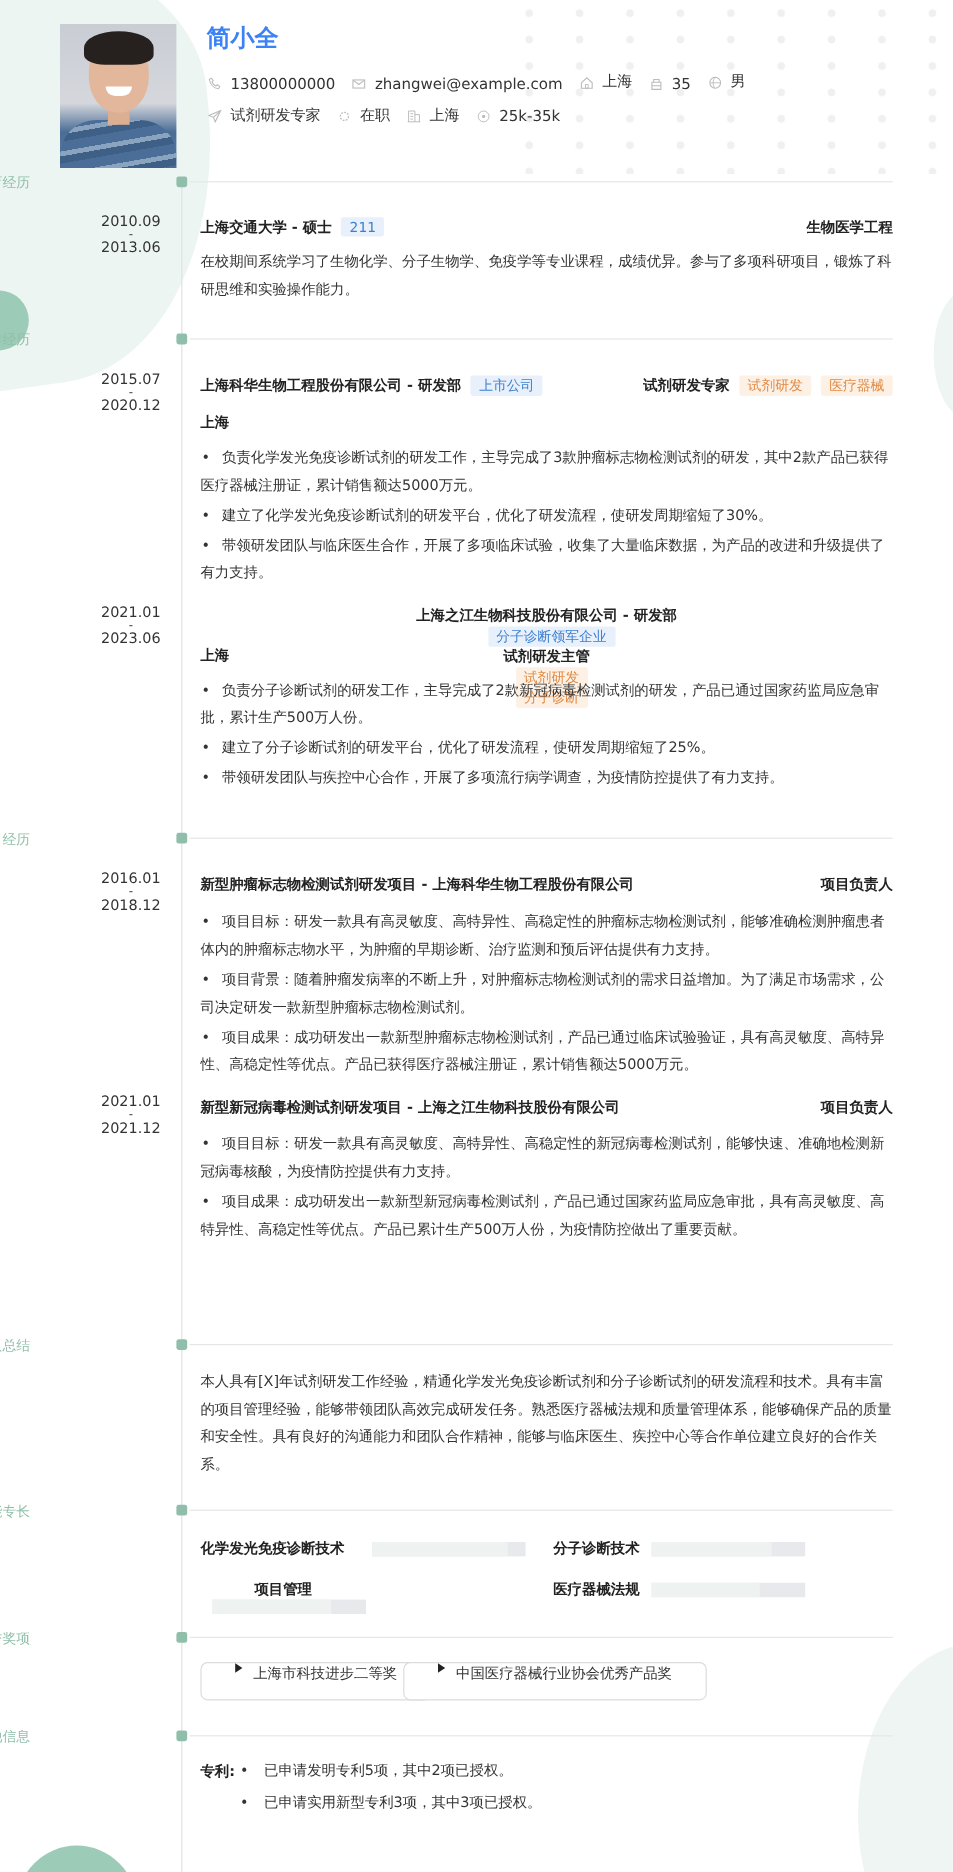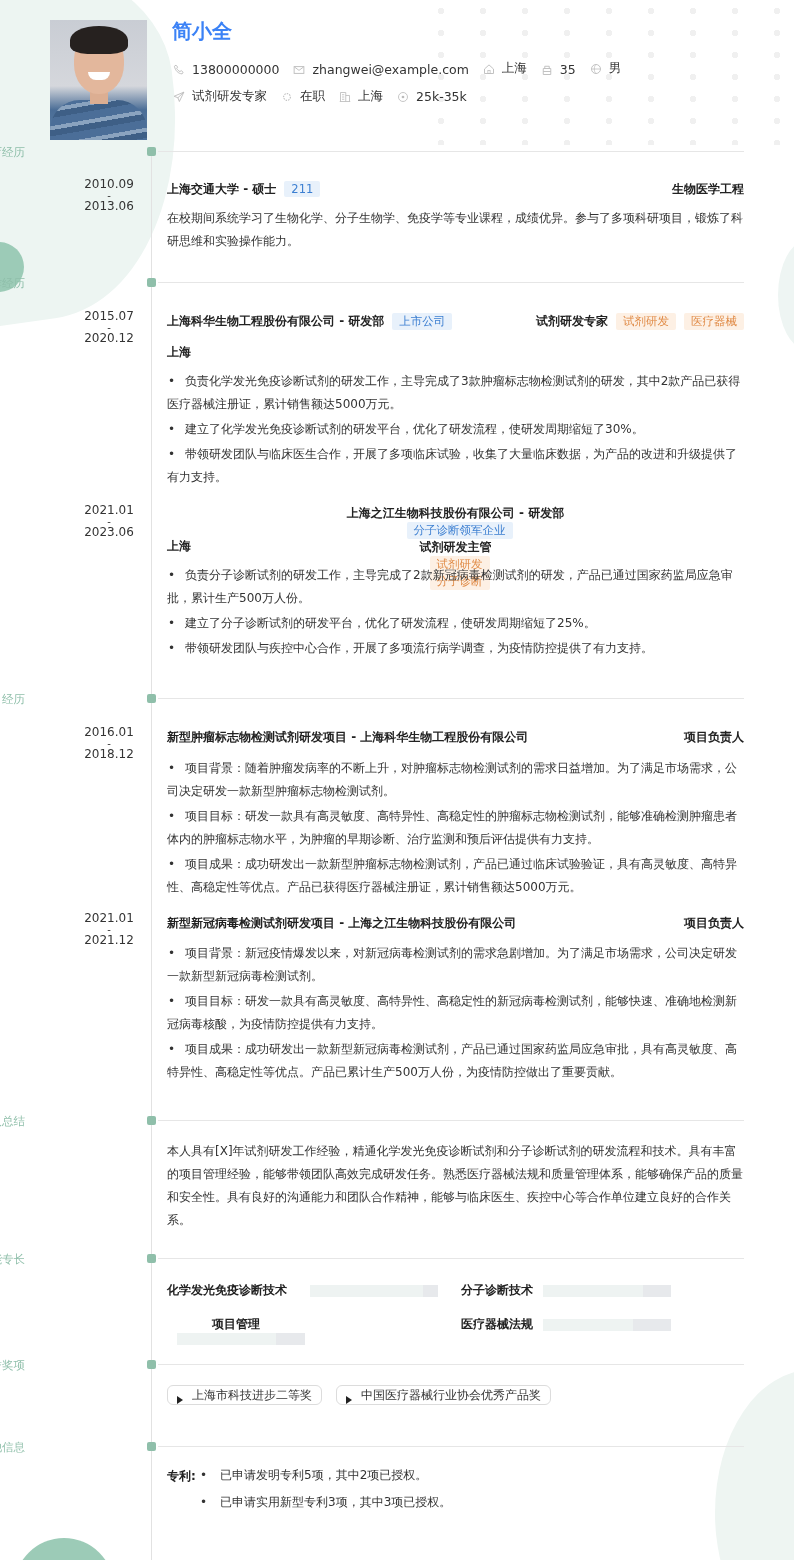--- a/index.html
+++ b/index.html
@@ -53,21 +53,21 @@
   .bullets { position: absolute; left: 167px; width: 577px; list-style: none; font-size: 12px; color: #333; }
   .bullets li { line-height: 23px; margin-bottom: 2px; }
   .bullets li::before { content: "•"; display: inline-block; width: 17px; padding-left: 1px; color: #333; }
 
   
   .skill { position: absolute; display: flex; align-items: center; font-size: 12px; font-weight: bold; color: #222; }
   .skill .bar { margin-left: 10px; height: 12px; background: #e7e9ec; position: relative; }
   .skill .bar .fill { position: absolute; left: 0; top: 0; height: 12px; background: #eef3f2; }
 
   
-  .award { position: absolute; top: 1385px; height: 20px; border: 1px solid #dcdcdc; border-radius: 6px; display: flex; align-items: flex-end; padding: 0 9px; font-size: 12px; color: #333; background: #fff; }
+  .award { position: absolute; top: 1385px; height: 32px; border: 1px solid #dcdcdc; border-radius: 6px; display: flex; align-items: flex-start; padding: 0 28px; font-size: 12px; color: #333; background: #fff; }
   .award .tri { width: 0; height: 0; border-top: 4.5px solid transparent; border-bottom: 4.5px solid transparent; border-left: 6px solid #222; margin-right: 9px; }
 
   .patent-label { position: absolute; left: 167px; top: 1468px; font-size: 12px; font-weight: bold; color: #222; }
   .patent-list { position: absolute; left: 200px; top: 1466px; list-style: none; font-size: 12px; color: #333; }
   .patent-list li { line-height: 18px; margin-bottom: 9px; }
   .patent-list li::before { content: "•"; display: inline-block; width: 20px; }
 </style>
 </head>
 <body>
 
@@ -246,37 +246,36 @@
   <span>2016.01</span>
   <span class="dash">-</span>
   <span>2018.12</span>
 </div>
 <div class="entry-head" style="top:727px;">
   <span>新型肿瘤标志物检测试剂研发项目 - 上海科华生物工程股份有限公司</span>
   <span class="spacer"></span>
   <span>项目负责人</span>
 </div>
 <ul class="bullets" style="top:757px;">
+  <li>项目目标：研发一款具有高灵敏度、高特异性、高稳定性的肿瘤标志物检测试剂，能够准确检测肿瘤患者体内的肿瘤标志物水平，为肿瘤的早期诊断、治疗监测和预后评估提供有力支持。</li>
   <li>项目背景：随着肿瘤发病率的不断上升，对肿瘤标志物检测试剂的需求日益增加。为了满足市场需求，公司决定研发一款新型肿瘤标志物检测试剂。</li>
-  <li>项目目标：研发一款具有高灵敏度、高特异性、高稳定性的肿瘤标志物检测试剂，能够准确检测肿瘤患者体内的肿瘤标志物水平，为肿瘤的早期诊断、治疗监测和预后评估提供有力支持。</li>
   <li>项目成果：成功研发出一款新型肿瘤标志物检测试剂，产品已通过临床试验验证，具有高灵敏度、高特异性、高稳定性等优点。产品已获得医疗器械注册证，累计销售额达5000万元。</li>
 </ul>
 
 <div class="date" style="top:911px;">
   <span>2021.01</span>
   <span class="dash">-</span>
   <span>2021.12</span>
 </div>
 <div class="entry-head" style="top:913px;">
   <span>新型新冠病毒检测试剂研发项目 - 上海之江生物科技股份有限公司</span>
   <span class="spacer"></span>
   <span>项目负责人</span>
 </div>
 <ul class="bullets" style="top:942px;">
-  <li>项目背景：新冠疫情爆发以来，对新冠病毒检测试剂的需求急剧增加。为了满足市场需求，公司决定研发一款新型新冠病毒检测试剂。</li>
   <li>项目目标：研发一款具有高灵敏度、高特异性、高稳定性的新冠病毒检测试剂，能够快速、准确地检测新冠病毒核酸，为疫情防控提供有力支持。</li>
   <li>项目成果：成功研发出一款新型新冠病毒检测试剂，产品已通过国家药监局应急审批，具有高灵敏度、高特异性、高稳定性等优点。产品已累计生产500万人份，为疫情防控做出了重要贡献。</li>
 </ul>
 
 <div class="sec-head" style="top:1114px;">
   <span class="sec-title">个人总结</span>
   <span class="sec-dot"></span>
   <span class="sec-rule"></span>
 </div>
 <div class="para" style="top:1140px;">本人具有[X]年试剂研发工作经验，精通化学发光免疫诊断试剂和分子诊断试剂的研发流程和技术。具有丰富的项目管理经验，能够带领团队高效完成研发任务。熟悉医疗器械法规和质量管理体系，能够确保产品的质量和安全性。具有良好的沟通能力和团队合作精神，能够与临床医生、疾控中心等合作单位建立良好的合作关系。</div>

